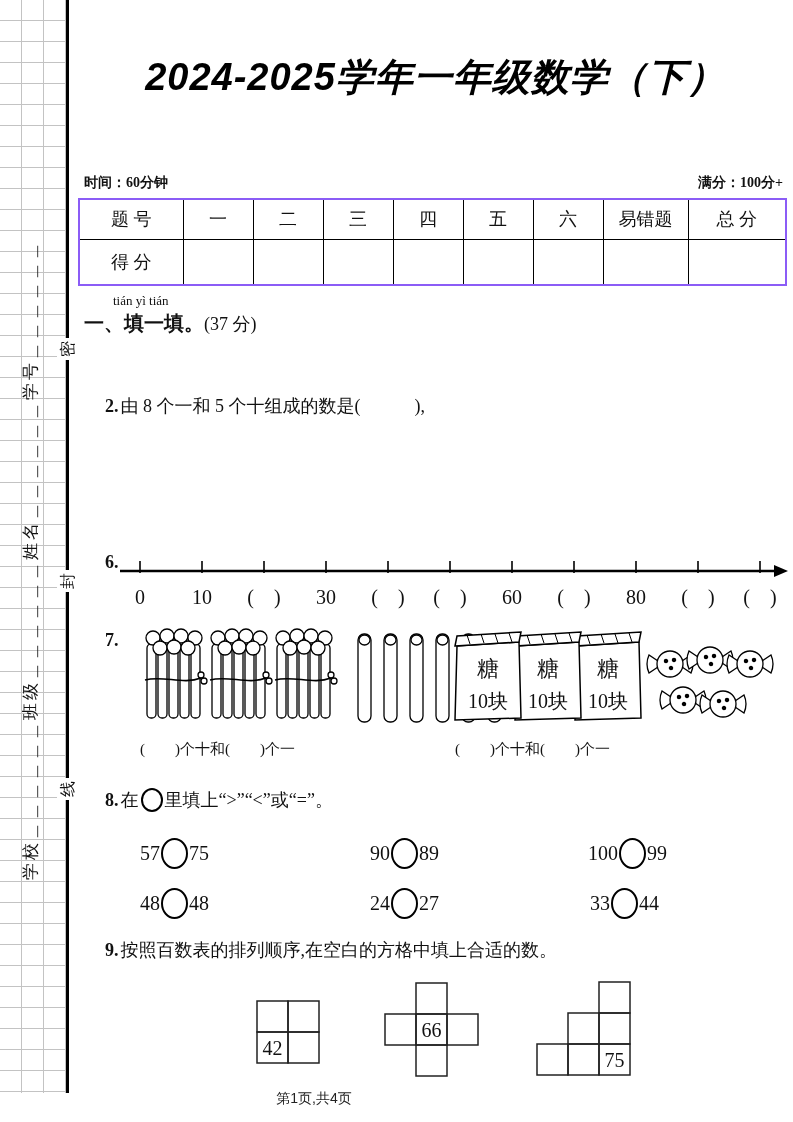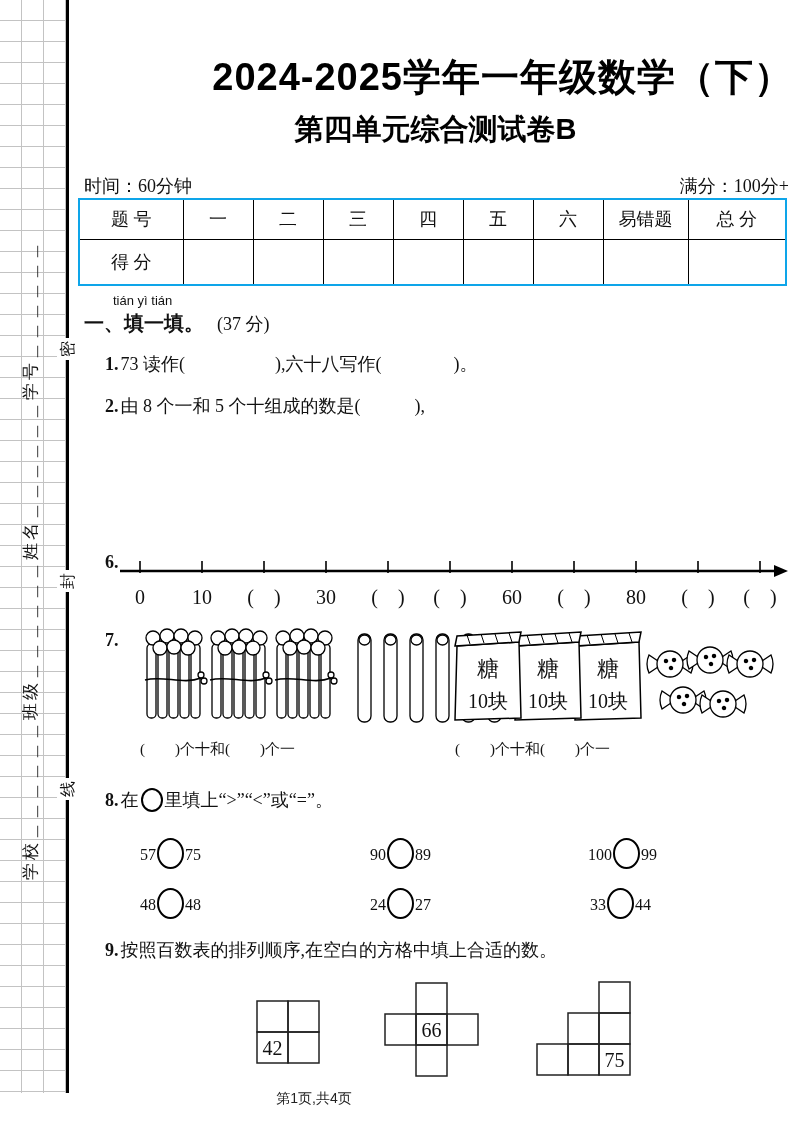--- a/index.html
+++ b/index.html
@@ -24,50 +24,50 @@
   }
   .seal-char {
     position:absolute; left:57px; width:22px; height:22px;
     transform:rotate(-90deg); background:#fff;
     font-size:16px; line-height:22px; text-align:center; color:#111;
   }
   
   .content { position:absolute; left:78px; top:0; width:715px; height:1122px; }
   .abs { position:absolute; }
   h1.title {
-    position:absolute; top:52px; left:0; width:100%; text-align:right;
+    position:absolute; top:52px; left:0; width:100%; text-align:center;
     font-family:"Liberation Sans", sans-serif; font-weight:900;
-    font-size:38px; letter-spacing:1px; color:#000;
+    font-size:38px; letter-spacing:1px; color:#000;font-style:italic;
   }
   h2.subtitle {
     position:absolute; top:110px; left:0; width:100%; text-align:center;
     font-family:"Liberation Sans", sans-serif; font-weight:900;
     font-size:29px; color:#000;
   }
-  .info-row { position:absolute; top:174px; left:6px; right:4px; font-size:18px; }
+  .info-row { position:absolute; top:174px; left:6px; right:10px; font-size:14px;font-weight:bold; }
   .info-row .right { float:right; }
   
   table.score-table {
     position:absolute; top:198px; left:0; width:707px;
     border-collapse:collapse; table-layout:fixed; text-align:center;
     font-size:18px;
   }
   table.score-table td { border:1px solid #000; }
-  table.score-table { border:2px solid #0ea5e9; }
+  table.score-table { border:2px solid #8b5cf6; }
   table.score-table tr:first-child td { height:40px; }
   table.score-table tr:last-child  td { height:46px; }
   
-  .pinyin { position:absolute; top:293px; left:35px; font-size:13px; font-family:Liberation Sans, sans-serif; color:#111; }
+  .pinyin { position:absolute; top:293px; left:35px; font-size:13px; font-family:Liberation Serif, serif; color:#111; }
   .sec-title { position:absolute; top:310px; left:6px; font-size:20px; }
   .sec-title b { font-weight:bold; }
-  .sec-points { font-size:18px; font-weight:normal;margin-left:13px; }
+  .sec-points { font-size:18px; font-weight:normal; }
   
   .q { position:absolute; left:27px; font-size:18px; white-space:pre-wrap; }
   .q b { font-weight:bold; margin-right:2px; }
-  .row8 { position:absolute; left:0; width:715px; height:40px; font-size:16px; }
+  .row8 { position:absolute; left:0; width:715px; height:40px; font-size:20px; }
   .row8 .item { position:absolute; top:0; }
   .cmp-circle {
     display:inline-block; width:27px; height:31px; border:2px solid #000;
     border-radius:50%; vertical-align:-9px; margin:0 1px;
   }
   .circle-inline {
     display:inline-block; width:22px; height:24px; border:2px solid #000;
     border-radius:50%; vertical-align:-6px; margin:0 2px;
   }
   .caption7 { position:absolute; top:740px; font-size:15px; }
@@ -84,21 +84,20 @@
 
   <div class="margin-grid"></div>
   <div class="margin-fields">学校＿＿＿＿＿＿班级＿＿＿＿＿＿姓名＿＿＿＿＿＿学号＿＿＿＿＿＿</div>
   <div class="seal-line"></div>
   <span class="seal-char" style="top:338px">密</span>
   <span class="seal-char" style="top:570px">封</span>
   <span class="seal-char" style="top:778px">线</span>
 
   <div class="content">
     <h1 class="title">2024-2025学年一年级数学（下）</h1>
-    <h2 class="subtitle">第四单元综合测试卷B</h2>
 
     <div class="info-row">
       <span>时间：60分钟</span>
       <span class="right">满分：100分+</span>
     </div>
 
     <table class="score-table">
       <tbody>
           <tr>
         <td style="width:104px">题 号</td>
@@ -121,21 +120,20 @@
         <td></td>
         <td></td>
         <td></td>
       </tr>
     </tbody>
       </table>
 
     <div class="pinyin">tián yì tián</div>
     <div class="sec-title"><b>一、填一填。</b><span class="sec-points">(37 分)</span></div>
 
-    <div class="q" style="top:352px"><b>1.</b><span>73 读作(　　　　　),六十八写作(　　　　)。</span></div>
     <div class="q" style="top:394px"><b>2.</b><span>由 8 个一和 5 个十组成的数是(　　　),</span></div>
 
     <div class="q" style="top:552px"><b>6.</b></div>
     <svg class="abs" style="top:556px; left:30px" width="690" height="56" viewBox="0 0 690 56">
       <line x1="12" y1="15" x2="668" y2="15" stroke="#000" stroke-width="2.5"></line>
       <polygon points="680,15 666,9 666,21" fill="#000"></polygon>
       <g stroke="#000" stroke-width="1.6">
         <line x1="32" y1="5" x2="32" y2="17"></line>
           <line x1="94" y1="5" x2="94" y2="17"></line>
         <line x1="156" y1="5" x2="156" y2="17"></line>

